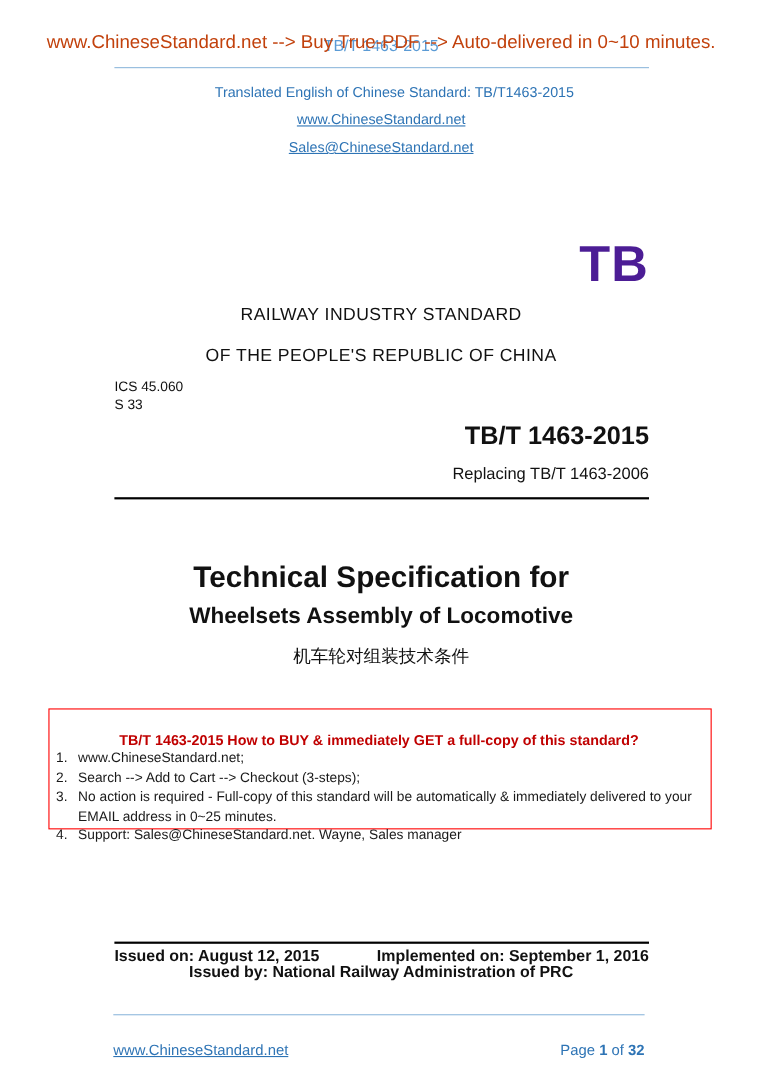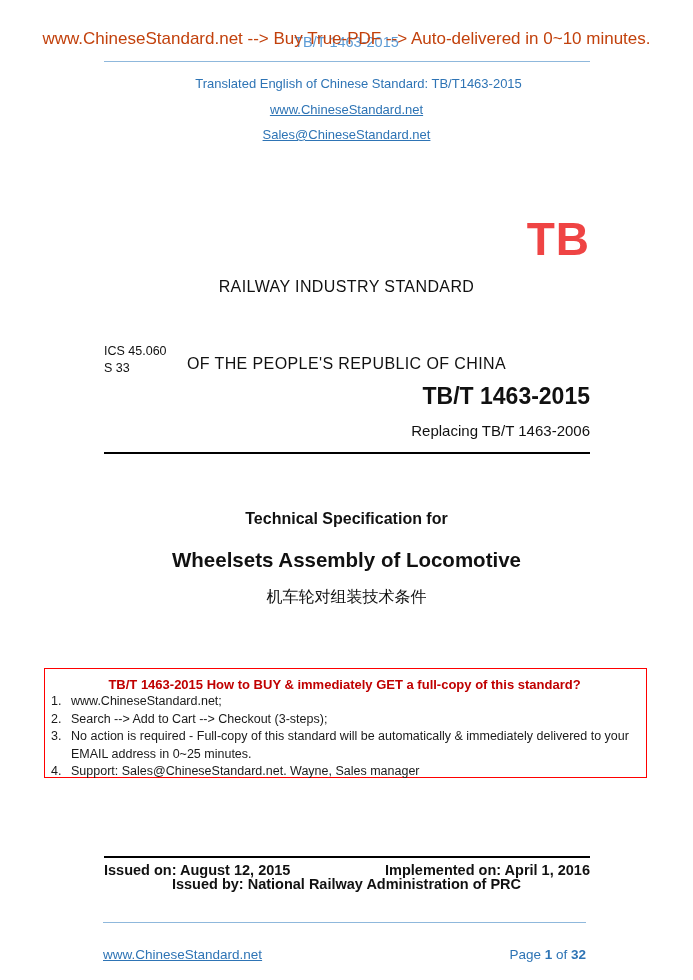--- a/index.html
+++ b/index.html
@@ -17,40 +17,40 @@
   .rule-black{height:2px;background:#000;}
   .rule-header{top:61px;left:104px;width:486px;}
   .translated{position:absolute;top:76px;left:0;width:100%;text-align:center;
     color:#2e74b5;font-size:13px;padding-left:12px;}
   .centerline{position:absolute;left:0;width:100%;text-align:center;}
   .link-row1{top:100px;}
   .link-row2{top:125px;}
   .hlink{color:#2e74b5;font-size:13px;text-decoration:underline;cursor:pointer;margin-top:16px;}
   
   .tb-logo{position:absolute;top:212px;right:103px;font-size:46px;font-weight:bold;
-    letter-spacing:1px;color:#ef4444;}
+    letter-spacing:1px;color:#4c1d95;}
   .org1{position:absolute;top:278px;left:0;width:100%;text-align:center;
     font-size:16px;letter-spacing:.4px;}
   .org2{position:absolute;top:315px;left:0;width:100%;text-align:center;
-    font-size:16px;letter-spacing:.4px;margin-top:40px;}
+    font-size:16px;letter-spacing:.4px;}
   .ics{position:absolute;top:344px;left:104px;font-size:12.5px;}
   .sclass{position:absolute;top:361px;left:104px;font-size:12.5px;}
   .std-number{position:absolute;top:383px;right:103px;font-size:23px;font-weight:bold;}
   .replacing{position:absolute;top:422px;right:103px;font-size:15px;}
   .rule-top{top:452px;left:104px;width:486px;}
   
   .title1{position:absolute;top:510px;left:0;width:100%;text-align:center;
-    font-size:16px;font-weight:bold;}
+    font-size:27px;font-weight:bold;}
   .title2{position:absolute;top:548px;left:0;width:100%;text-align:center;
     font-size:20.5px;font-weight:bold;}
   .title-cn{position:absolute;top:587px;left:0;width:100%;text-align:center;
     font-size:16px;font-family:Liberation Mono, monospace;}
   
   .buybox{position:absolute;top:644px;left:44px;width:603px;height:110px;
-    border:1.5px solid #ff0000;box-sizing:border-box;padding:7px 8px 0 6px;background:#fff;margin-top:24px;}
+    border:1.5px solid #ff0000;box-sizing:border-box;padding:19px 8px 0 6px;background:#fff;}
   .buybox-heading{text-align:center;color:#c00000;font-weight:bold;font-size:13px;
     line-height:17px;}
   .buy-item{display:flex;font-size:12.5px;line-height:17.6px;color:#1a1a1a;}
   .buy-item .num{width:20px;flex:none;}
   .buy-item .txt{flex:1;}
   
   .dates-row{position:absolute;top:862px;left:104px;width:486px;display:flex;
     justify-content:space-between;font-size:14.5px;font-weight:bold;}
   .rule-dates{top:856px;left:104px;width:486px;}
   .issued-by{position:absolute;top:876px;left:0;width:100%;text-align:center;
@@ -102,21 +102,21 @@
       <span class="txt">No action is required  - Full-copy of this standard will be automatically &amp; immediately delivered to your EMAIL address in 0~25 minutes.</span>
     </div>
     <div class="buy-item">
       <span class="num">4.</span>
       <span class="txt">Support: Sales@ChineseStandard.net. Wayne, Sales manager</span>
     </div>
   </div>
 
   <div class="dates-row">
     <span>Issued on: August 12, 2015</span>
-    <span>Implemented on: April 1, 2016</span>
+    <span>Implemented on: September 1, 2016</span>
   </div>
   <div class="rule rule-black rule-dates"></div>
   <div class="issued-by">Issued by: National Railway Administration of PRC</div>
 
   <div class="rule rule-blue rule-footer"></div>
   <div class="footer-row">
     <a class="hlink">www.ChineseStandard.net</a>
     <span class="page-label"><span>Page </span><b>1</b><span> of </span><b>32</b></span>
   </div>
 

